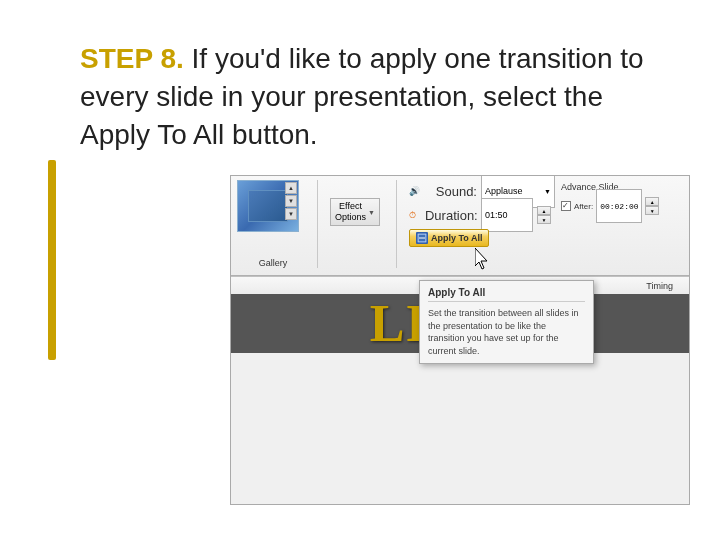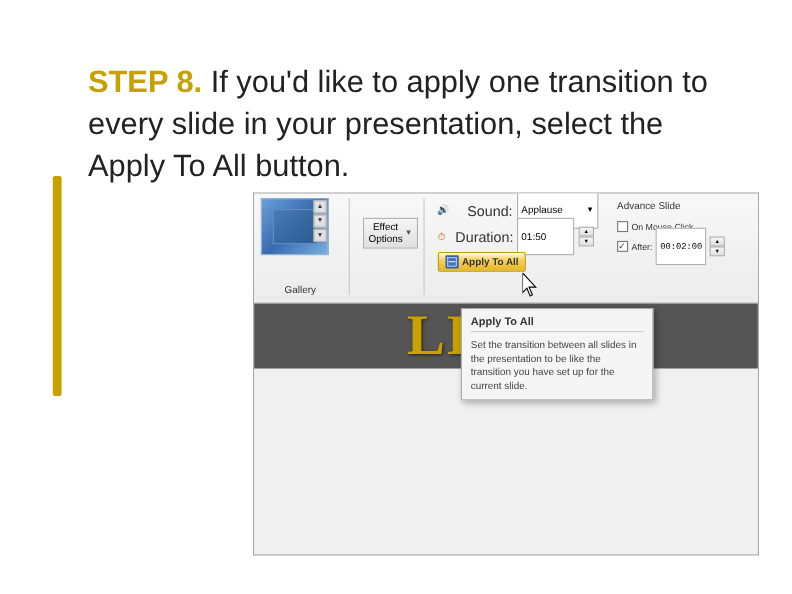--- a/index.html
+++ b/index.html
@@ -31,21 +31,20 @@
       background: #c8a000;
       border-radius: 2px;
     }
 
     .main-text {
       font-size: 28px;
       line-height: 1.35;
       color: #222222;
       margin-bottom: 24px;
       max-width: 580px;
-      margin-top: 16px;
     }
 
     .main-text .step-label {
       color: #c8a000;
       font-weight: bold;
     }
 
     .screenshot-area {
       position: absolute;
       left: 230px;
@@ -124,21 +123,21 @@
       color: #333;
       text-align: center;
       margin-top: 20px;
     }
 
     .ribbon-group-effect {
       display: flex;
       flex-direction: column;
       height: 88px;
       justify-content: space-between;
-      padding-right: 5px;
+      padding-right: 16px;
       border-right: 1px solid #c8c8c8;
       margin-right: 4px;
     }
 
     .effect-button {
       background: linear-gradient(to bottom, #f5f5f5, #e0e0e0);
       border: 1px solid #b0b0b0;
       padding: 2px 4px;
       font-size: 9px;
       display: flex;
@@ -432,38 +431,37 @@
               <rect x="2" y="2" width="6" height="6" fill="#4070b8"></rect>
               <line x1="2" y1="5" x2="8" y2="5" stroke="white" stroke-width="1"></line>
             </svg>
           </div>
           <span>Apply To All</span>
         </div>
       </div>
 
       <div class="advance-section">
         <div class="advance-title">Advance Slide</div>
-        <div class="checkbox-row">
-          <div class="checkbox"></div>
-          <span class="checkbox-label">On Mouse Click</span>
-        </div>
         <div class="after-row">
           <div class="checkbox-checked"></div>
           <span class="checkbox-label">After:</span>
           <div class="row-input" style="width:46px; font-size:8px; display:flex; align-items:center;">
             <span style="font-size:8px;font-family:Liberation Mono, monospace;">00:02:00</span>
           </div>
           <div class="row-spinner">
             <div class="spinner-btn">▲</div>
             <div class="spinner-btn">▼</div>
           </div>
         </div>
       </div>
     </div>
 
+    <div class="timing-bar">
+      <span class="timing-text">Timing</span>
+    </div>
 
     <div class="slide-preview">
       <span class="slide-text-bg">LLERS</span>
     </div>
 
     <div class="tooltip-popup">
       <div class="tooltip-title">Apply To All</div>
       <div class="tooltip-body">Set the transition between all slides in the presentation to be like the transition you have set up for the current slide.</div>
     </div>
 

